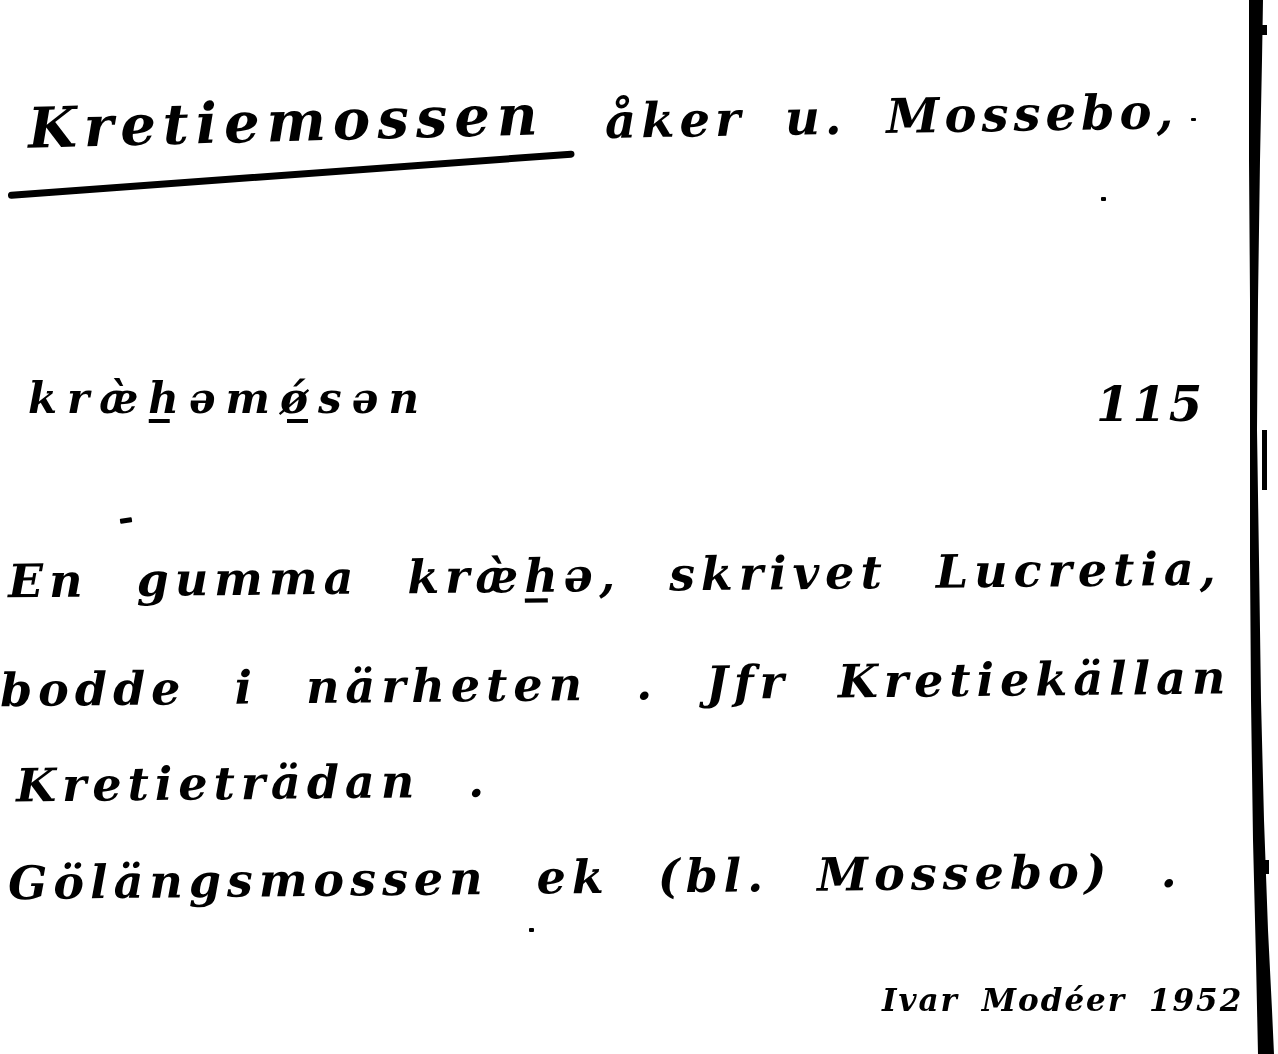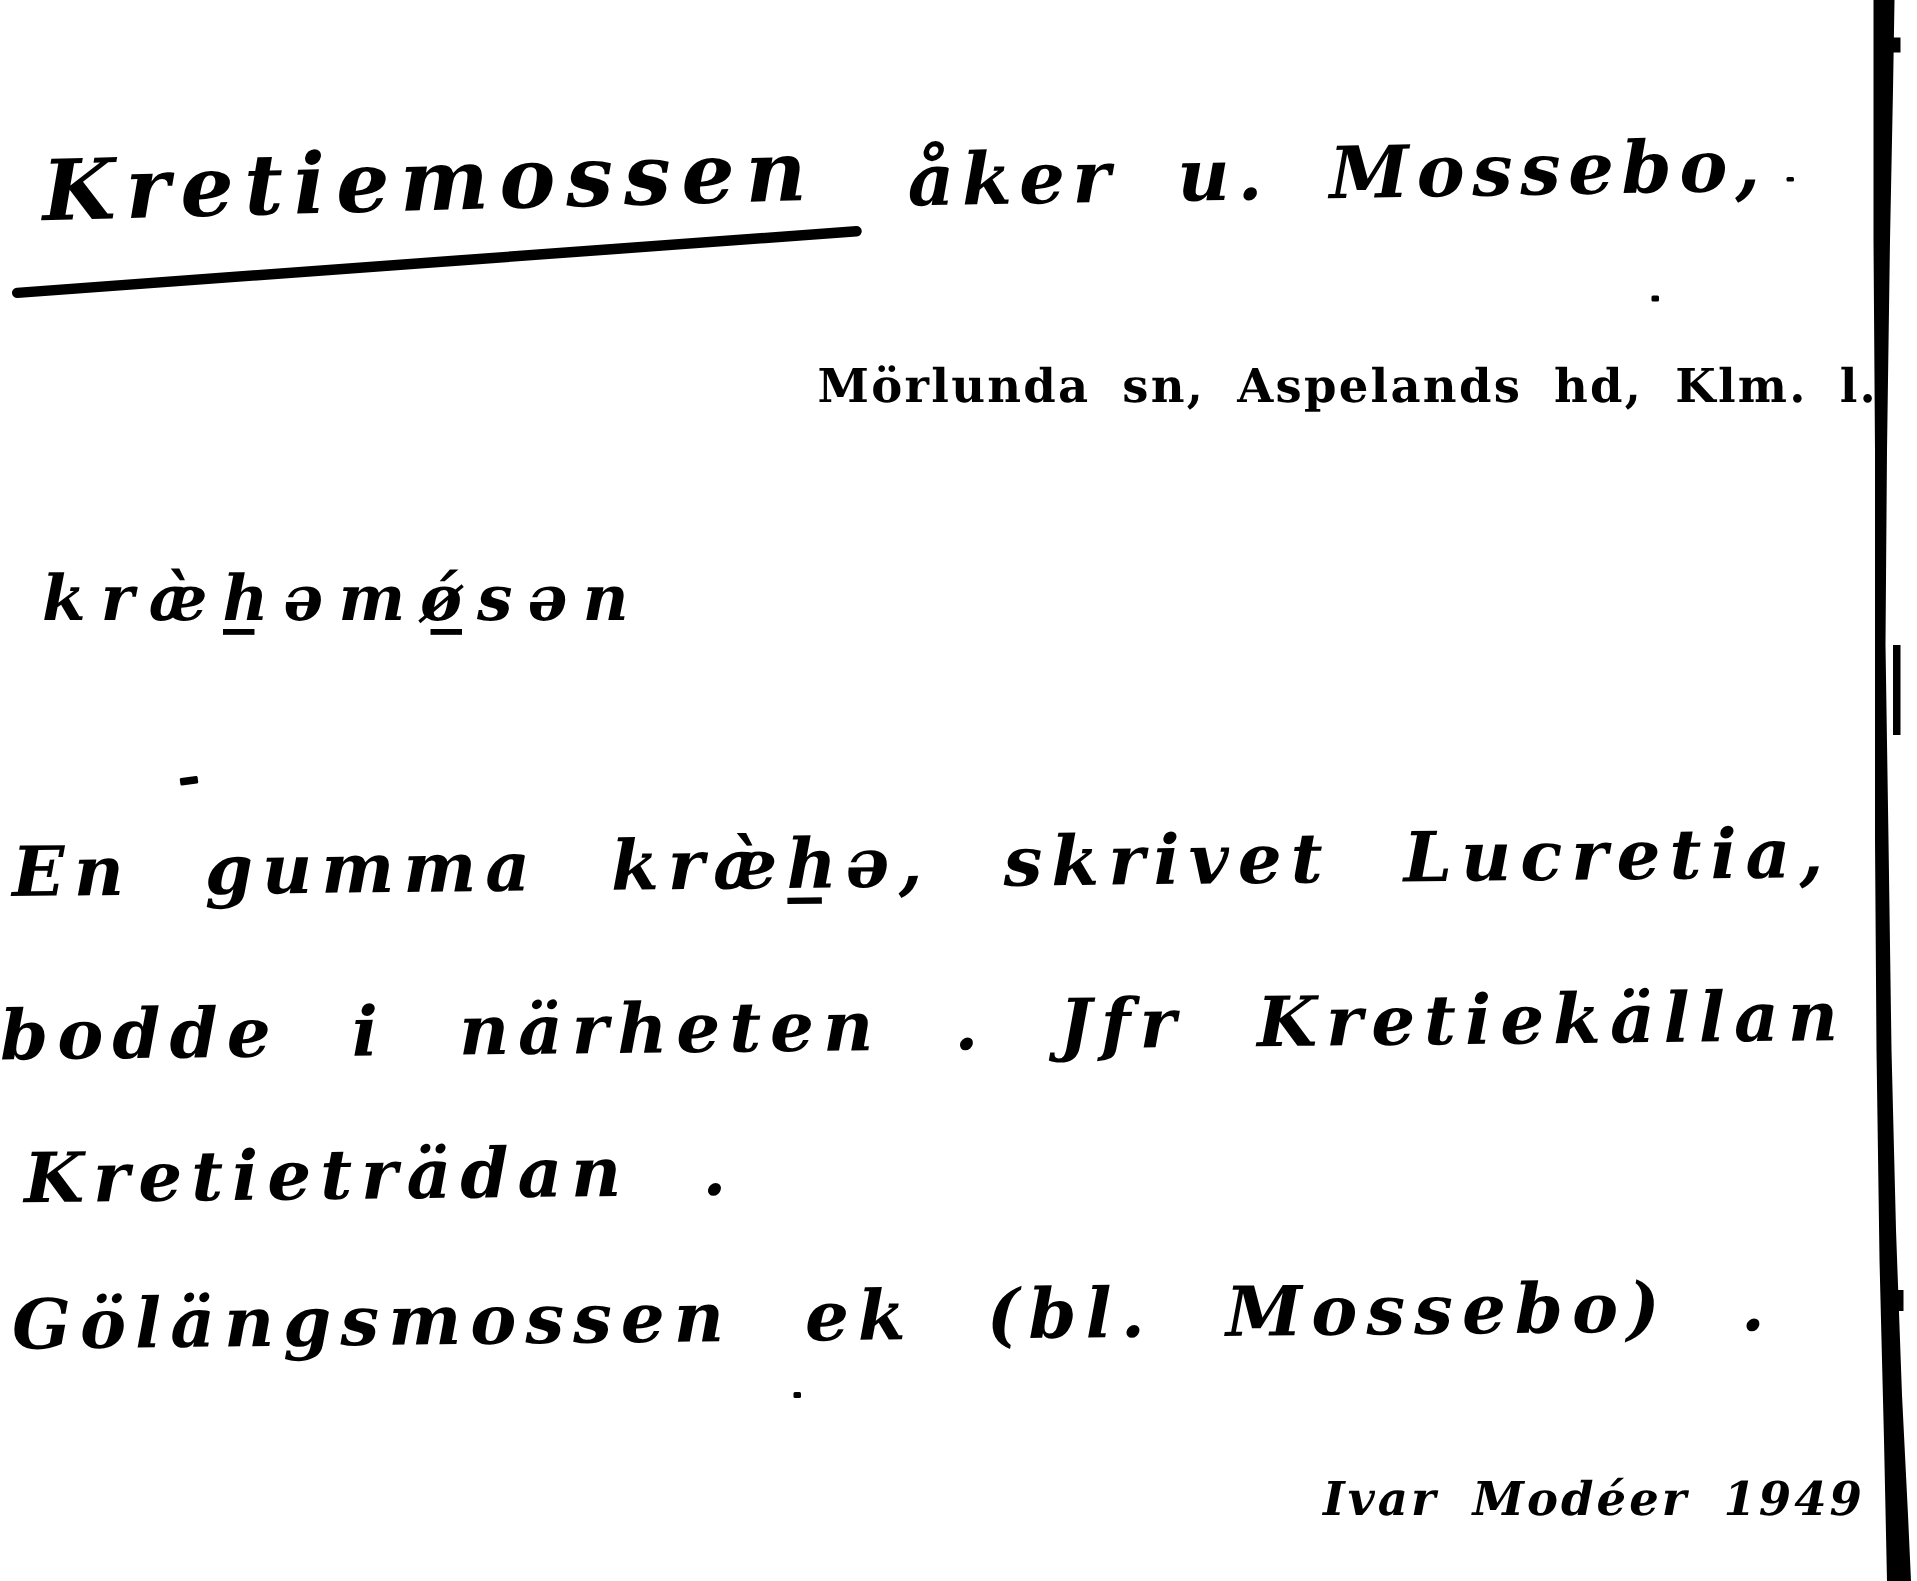--- a/index.html
+++ b/index.html
@@ -116,30 +116,30 @@
 </head>
 <body>
 
 <div class="card">
 
   <div class="hand title">Kretiemossen</div>
   <div class="title-underline"></div>
 
   <div class="hand location-note">åker u. Mossebo,</div>
 
-  <div class="print-line">Mörlunda sn, Aspelands hd, Klm. l.</div>
 
   <div class="hand phonetic">kræ̀h̲əmǿ̲sən</div>
+  <div class="hand card-number">115</div>
 
   <div class="hand body-line bl0">En gumma kræ̀h̲ə, skrivet Lucretia,</div>
   <div class="hand body-line bl1">bodde i närheten . Jfr Kretiekällan och</div>
   <div class="hand body-line bl2">Kretieträdan .</div>
   <div class="hand body-line bl3">Gölängsmossen ek (bl. Mossebo) .</div>
 
-  <div class="signature">Ivar Modéer 1949</div>
+  <div class="signature">Ivar Modéer 1952</div>
 
   <svg class="scan-bar-svg" viewBox="0 0 1278 1054" xmlns="http://www.w3.org/2000/svg">
     <polygon fill="#000" points="
       1249,0 1263,0 1262,60 1260,160 1258,300 1257,430 1259,560
       1261,700 1264,820 1268,930 1272,1010 1274,1054 1258,1054
       1256,960 1253,840 1251,700 1250,560 1250,430 1250,300 1249,160"></polygon>
     <rect x="1261" y="25" width="6" height="10" fill="#000"></rect>
     <rect x="1262" y="430" width="5" height="60" fill="#000"></rect>
     <rect x="1263" y="860" width="6" height="14" fill="#000"></rect>
   </svg>

